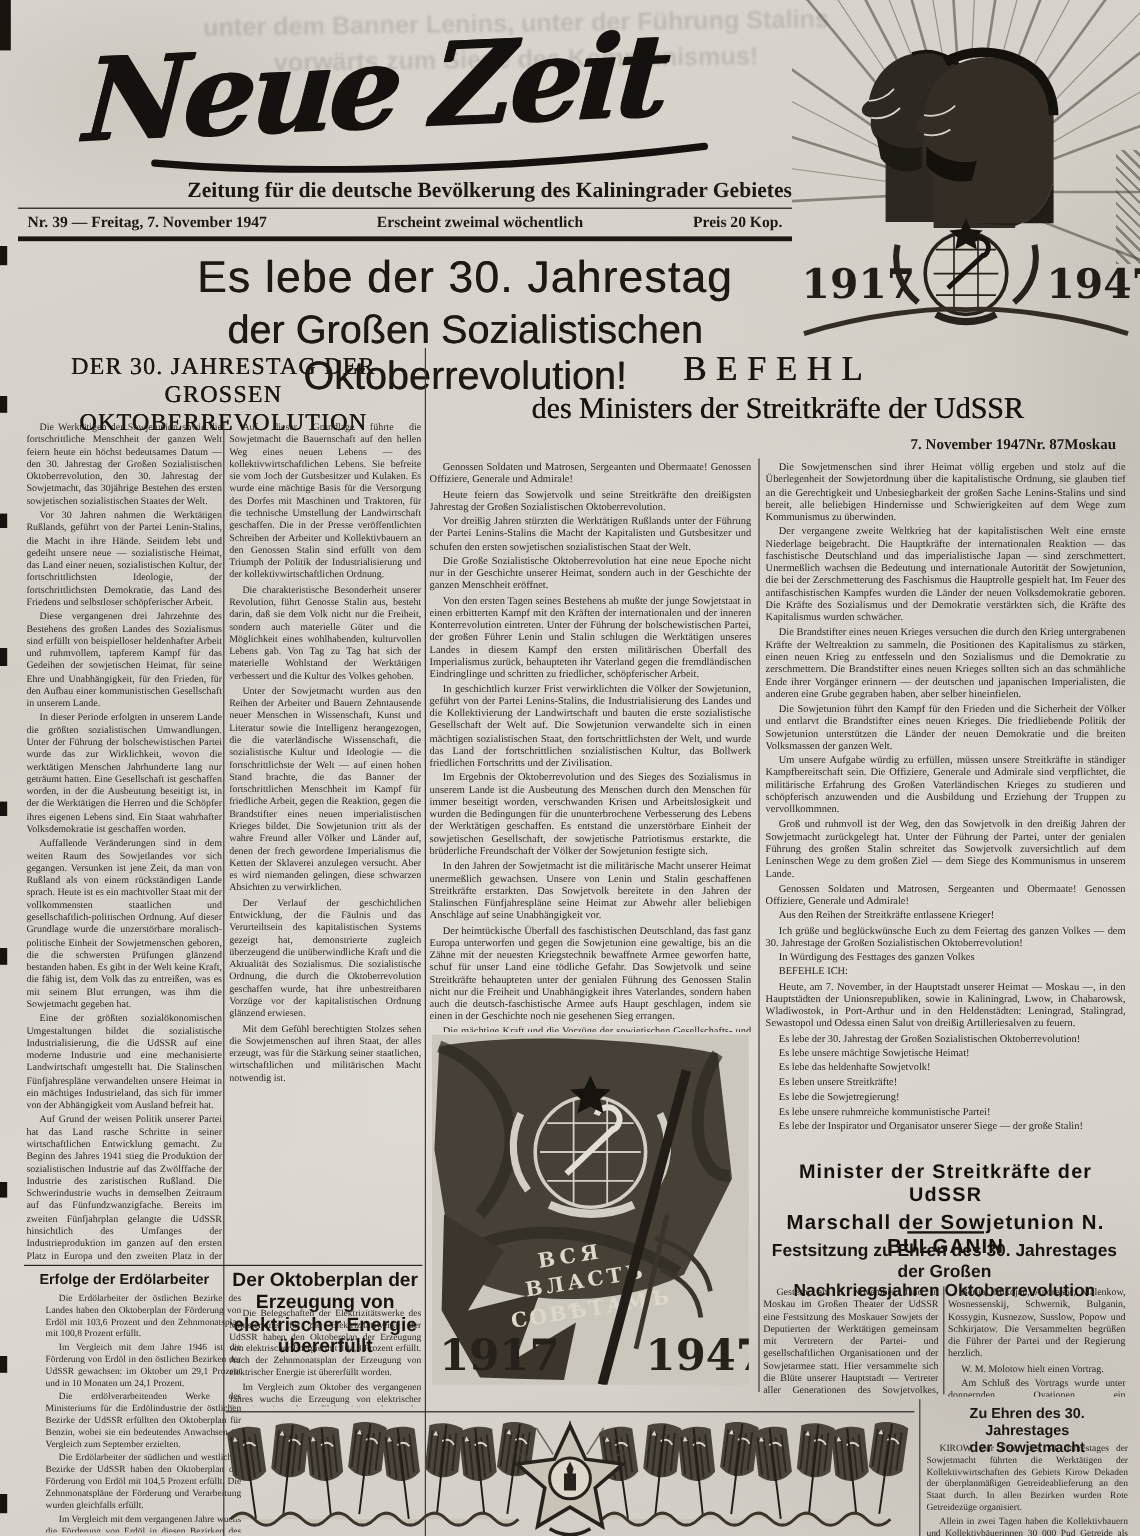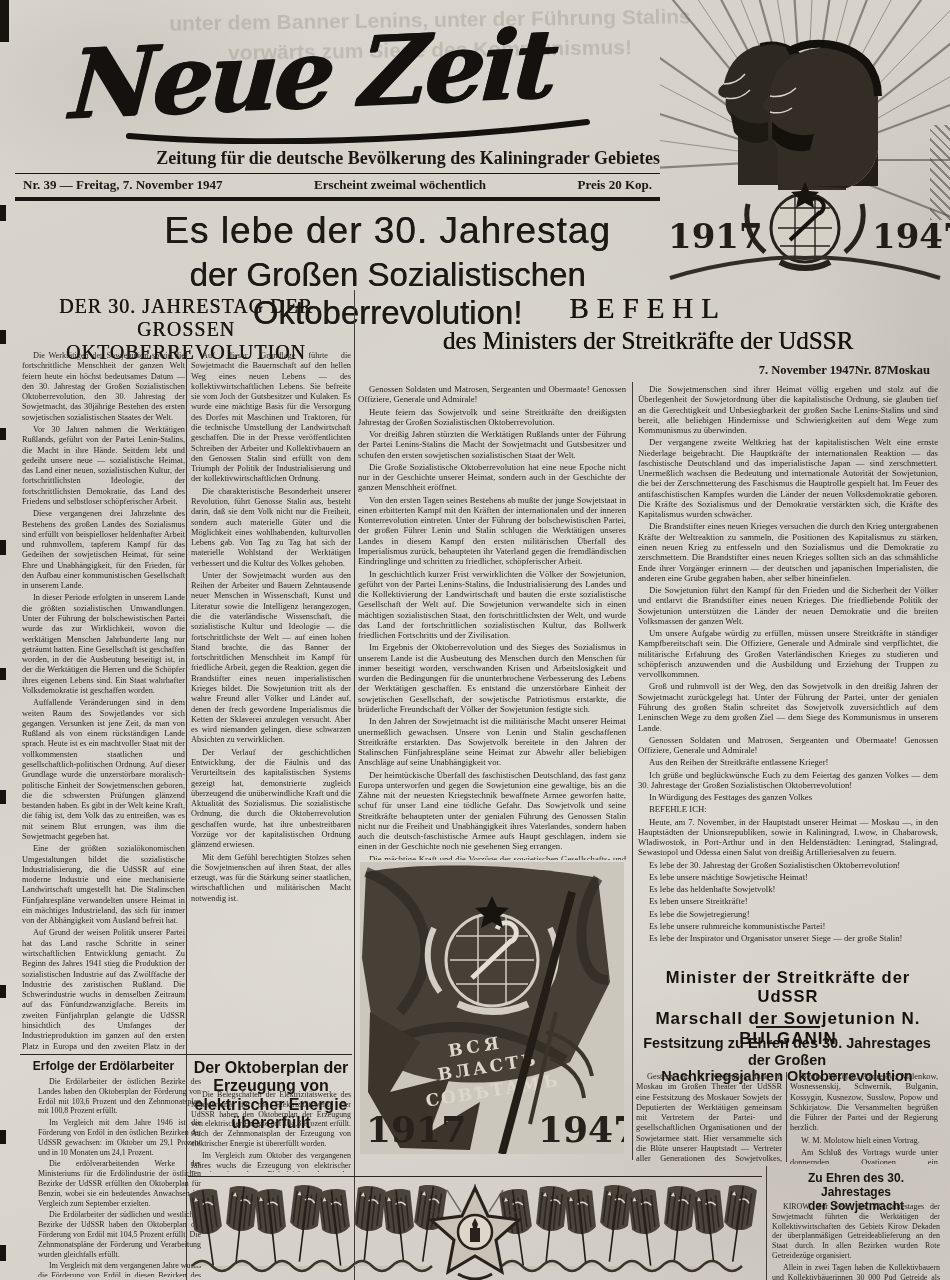--- a/index.html
+++ b/index.html
@@ -189,21 +189,21 @@
     <div class="t2">des Ministers der Streitkräfte der UdSSR</div>
   </div>
   <div class="abs befehl-date" style="left:366px;top:363px;width:564px;">
     <span>7. November 1947</span>
     <span>Nr. 87</span>
     <span>Moskau</span>
   </div>
   <div class="abs bodycol small88" style="left:358px;top:384px;width:268px;height:476px;" lang="de">
       <p>Genossen Soldaten und Matrosen, Sergeanten und Obermaate! Genossen Offiziere, Generale und Admirale!</p>
       <p>Heute feiern das Sowjetvolk und seine Streitkräfte den dreißigsten Jahrestag der Großen Sozialistischen Oktoberrevolution.</p>
-      <p>Vor dreißig Jahren stürzten die Werktätigen Rußlands unter der Führung der Partei Lenins-Stalins die Macht der Sowjetmacht und Gutsbesitzer und schufen den ersten sowjetischen sozialistischen Staat der Welt.</p>
+      <p>Vor dreißig Jahren stürzten die Werktätigen Rußlands unter der Führung der Partei Lenins-Stalins die Macht der Kapitalisten und Gutsbesitzer und schufen den ersten sowjetischen sozialistischen Staat der Welt.</p>
       <p>Die Große Sozialistische Oktoberrevolution hat eine neue Epoche nicht nur in der Geschichte unserer Heimat, sondern auch in der Geschichte der ganzen Menschheit eröffnet.</p>
       <p>Von den ersten Tagen seines Bestehens ab mußte der junge Sowjetstaat in einen erbitterten Kampf mit den Kräften der internationalen und der inneren Konterrevolution eintreten. Unter der Führung der bolschewistischen Partei, der großen Führer Lenin und Stalin schlugen die Werktätigen unseres Landes in diesem Kampf den ersten militärischen Überfall des Imperialismus zurück, behaupteten ihr Vaterland gegen die fremdländischen Eindringlinge und schritten zu friedlicher, schöpferischer Arbeit.</p>
       <p>In geschichtlich kurzer Frist verwirklichten die Völker der Sowjetunion, geführt von der Partei Lenins-Stalins, die Industrialisierung des Landes und die Kollektivierung der Landwirtschaft und bauten die erste sozialistische Gesellschaft der Welt auf. Die Sowjetunion verwandelte sich in einen mächtigen sozialistischen Staat, den fortschrittlichsten der Welt, und wurde das Land der fortschrittlichen sozialistischen Kultur, das Bollwerk friedlichen Fortschritts und der Zivilisation.</p>
       <p>Im Ergebnis der Oktoberrevolution und des Sieges des Sozialismus in unserem Lande ist die Ausbeutung des Menschen durch den Menschen für immer beseitigt worden, verschwanden Krisen und Arbeitslosigkeit und wurden die Bedingungen für die ununterbrochene Verbesserung des Lebens der Werktätigen geschaffen. Es entstand die unzerstörbare Einheit der sowjetischen Gesellschaft, der sowjetische Patriotismus erstarkte, die brüderliche Freundschaft der Völker der Sowjetunion festigte sich.</p>
       <p>In den Jahren der Sowjetmacht ist die militärische Macht unserer Heimat unermeßlich gewachsen. Unsere von Lenin und Stalin geschaffenen Streitkräfte erstarkten. Das Sowjetvolk bereitete in den Jahren der Stalinschen Fünfjahrespläne seine Heimat zur Abwehr aller beliebigen Anschläge auf seine Unabhängigkeit vor.</p>
       <p>Der heimtückische Überfall des faschistischen Deutschland, das fast ganz Europa unterworfen und gegen die Sowjetunion eine gewaltige, bis an die Zähne mit der neuesten Kriegstechnik bewaffnete Armee geworfen hatte, schuf für unser Land eine tödliche Gefahr. Das Sowjetvolk und seine Streitkräfte behaupteten unter der genialen Führung des Genossen Stalin nicht nur die Freiheit und Unabhängigkeit ihres Vaterlandes, sondern haben auch die deutsch-faschistische Armee aufs Haupt geschlagen, indem sie einen in der Geschichte noch nie gesehenen Sieg errangen.</p>
       <p>Die mächtige Kraft und die Vorzüge der sowjetischen Gesellschafts- und Staatsordnung, die sich in den Jahren des Krieges so glänzend erwiesen haben, zeigen sich auch in der Periode friedlichen Aufbaus. In zwei Nachkriegsjahren hat das Sowjetvolk große Siege an der Front friedlicher Arbeit errungen.</p>
     </div>
   <div class="abs vrule" style="left:632px;top:382px;height:778px;"></div>
   <div class="abs bodycol small88" style="left:638px;top:384px;width:300px;height:580px;" lang="de">

